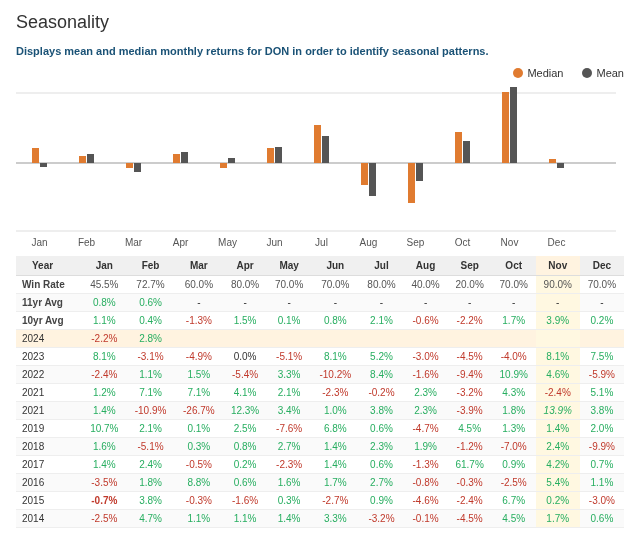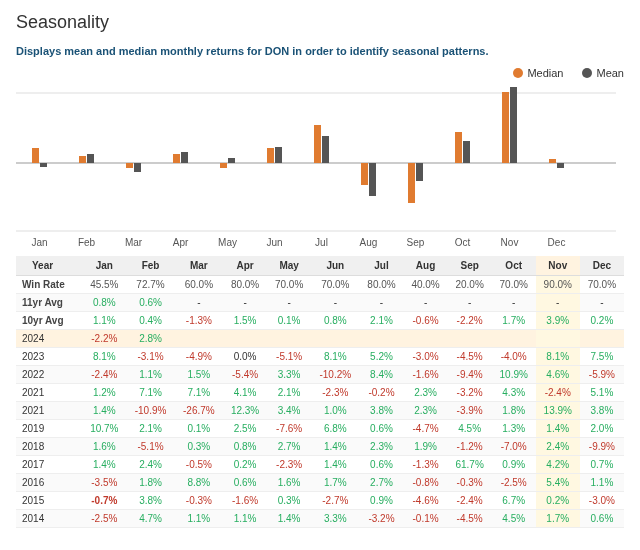--- a/index.html
+++ b/index.html
@@ -299,21 +299,21 @@
             <td style="color: rgb(39, 174, 96);">1.4%</td>
             <td style="color: rgb(192, 57, 43);">-10.9%</td>
             <td style="color: rgb(192, 57, 43);">-26.7%</td>
             <td style="color: rgb(39, 174, 96);">12.3%</td>
             <td style="color: rgb(39, 174, 96);">3.4%</td>
             <td style="color: rgb(39, 174, 96);">1.0%</td>
             <td style="color: rgb(39, 174, 96);">3.8%</td>
             <td style="color: rgb(39, 174, 96);">2.3%</td>
             <td style="color: rgb(192, 57, 43);">-3.9%</td>
             <td style="color: rgb(39, 174, 96);">1.8%</td>
-            <td style="background: rgb(255, 248, 225); color: rgb(39, 174, 96);">13.9%</td>
+            <td style="background: rgb(255, 248, 225); color: rgb(39, 174, 96); font-style: italic;">13.9%</td>
             <td style="color: rgb(39, 174, 96);">3.8%</td>
           </tr>
           <tr>
             <td>2019</td>
             <td style="color: rgb(39, 174, 96);">10.7%</td>
             <td style="color: rgb(39, 174, 96);">2.1%</td>
             <td style="color: rgb(39, 174, 96);">0.1%</td>
             <td style="color: rgb(39, 174, 96);">2.5%</td>
             <td style="color: rgb(192, 57, 43);">-7.6%</td>
             <td style="color: rgb(39, 174, 96);">6.8%</td>

